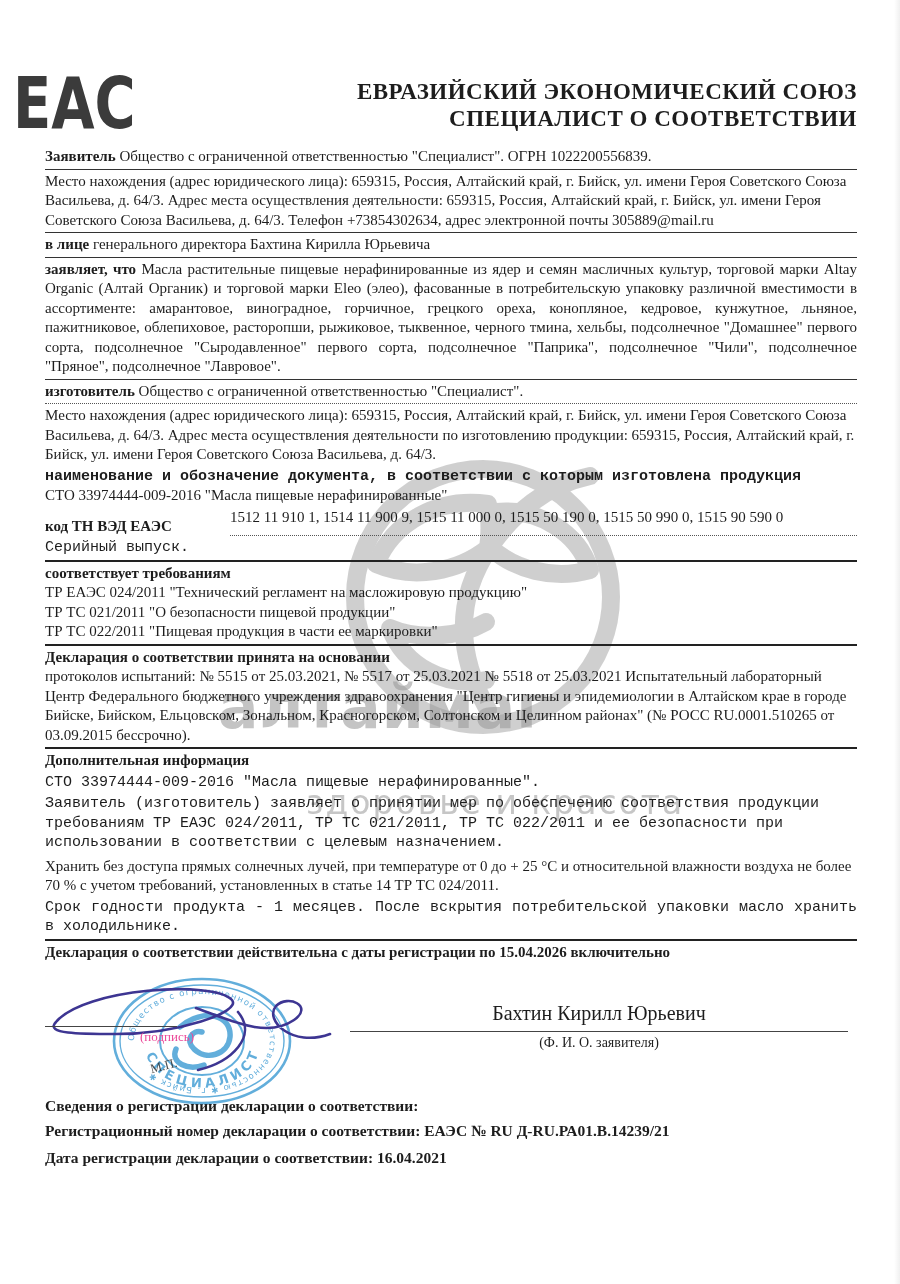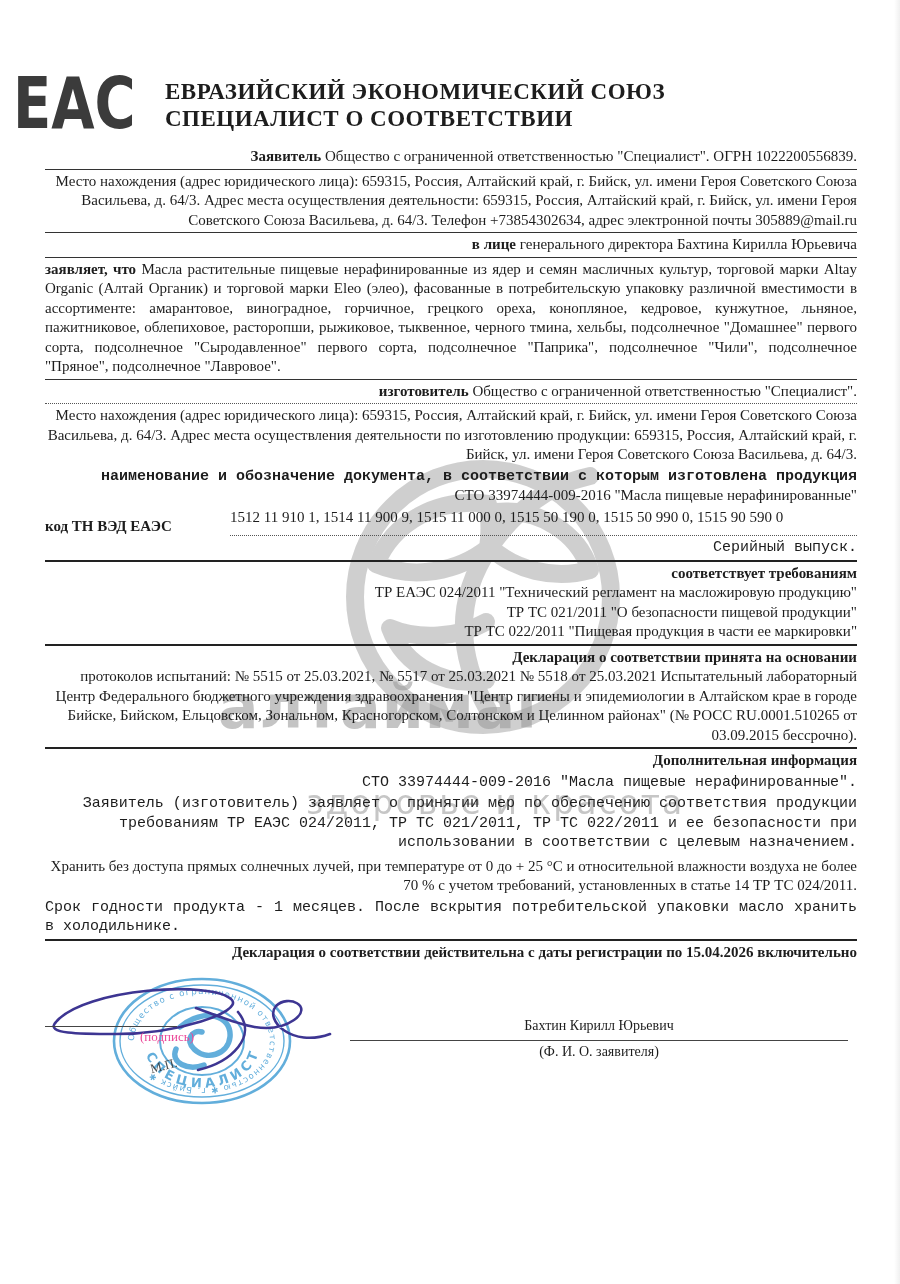--- a/index.html
+++ b/index.html
@@ -16,44 +16,44 @@
               font-size:60px; letter-spacing:1px; color:#9d9d9d; opacity:.6; }
   .wm-tag { left:306px; top:783px; font-family:"DejaVu Sans", sans-serif; font-weight:normal;
             font-size:33px; letter-spacing:2px; color:#b3b3b3; opacity:.75; }
 
   
   .content { position:absolute; z-index:1; left:45px; width:812px; top:0;
              font-size:15px; line-height:19.5px; }
   .eac { position:absolute; left:13px; top:68px; font-family:"DejaVu Sans", sans-serif;
          font-weight:900; font-size:56px; line-height:1; color:#3b3b3b;
          transform:scaleY(1.28); transform-origin:top; letter-spacing:0px; }
-  .titles { text-align:left; padding:78px 0 0 120px; }
+  .titles { text-align:right; padding:78px 0 0 120px; }
   .titles div { font-weight:bold; font-size:23px; line-height:27px; letter-spacing:.5px; }
 
   .rule   { border:none; border-top:1.5px solid #333; height:0; margin:2px 0; }
   .rule.thick { border-top-width:2px; border-top-color:#222; }
   .rule.dotted { border-top:1.5px dotted #555; }
   b { font-weight:bold; }
-  p { margin:0;text-align:right; }
+  p { margin:0; }
   .just { text-align:justify; }
   .gap4 { margin-top:4px; } .gap6 { margin-top:6px; } .gap2 { margin-top:2px;font-family:Liberation Mono, monospace; }
 
   .tnved { display:flex; margin-top:2px; }
   .tnved .lbl { width:185px; flex:0 0 185px; padding-top:9px;font-weight:bold; }
   .tnved .codes { flex:1; border-bottom:1.5px dotted #555; padding-bottom:2px; }
 
   
   .sig-zone { position:absolute; z-index:2; left:0; top:0; width:900px; height:1284px; pointer-events:none; }
   .stamp { position:absolute; left:102px; top:968px; }
   .signature { position:absolute; left:46px; top:978px; }
   .sig-line-left { position:absolute; left:45px; top:1026px; width:132px; border-top:1px solid #444; }
   .sig-caption { position:absolute; left:140px; top:1029px; font-size:13px; color:#ec4899; }
   .mp { position:absolute; left:150px; top:1058px; font-size:13px; color:#333; transform:rotate(-14deg); opacity:.85; }
   .fio-block { position:absolute; left:350px; top:1002px; width:498px; text-align:center; }
-  .fio-name { font-size:14px;margin-top:16px; }
+  .fio-name { font-size:20px; }
   .fio-rule { border-top:1px solid #444; margin-top:6px; }
   .fio-caption { font-size:14px; margin-top:3px; }
 
   .reg-block { position:absolute; z-index:1; left:45px; top:1096px; width:812px; font-size:15.5px; line-height:19px; }
   .reg-block p { font-weight:bold; }
   .reg-block p + p { margin-top:6px; }
   .reg-block .reg-date { margin-top:8px; }
 </style>
 </head>
 <body>
@@ -155,14 +155,19 @@
     <div class="sig-caption">(подпись)</div>
     <div class="mp">М.П.</div>
 
     <div class="fio-block">
       <div class="fio-name">Бахтин Кирилл Юрьевич</div>
       <div class="fio-rule"></div>
       <div class="fio-caption">(Ф. И. О. заявителя)</div>
     </div>
   </div>
 
+  <div class="reg-block">
+    <p>Сведения о регистрации декларации о соответствии:</p>
+    <p>Регистрационный номер декларации о соответствии: ЕАЭС № RU Д-RU.РА01.В.14239/21</p>
+    <p class="reg-date">Дата регистрации декларации о соответствии: 16.04.2021</p>
+  </div>
 
 </div>
 
 </body></html>

